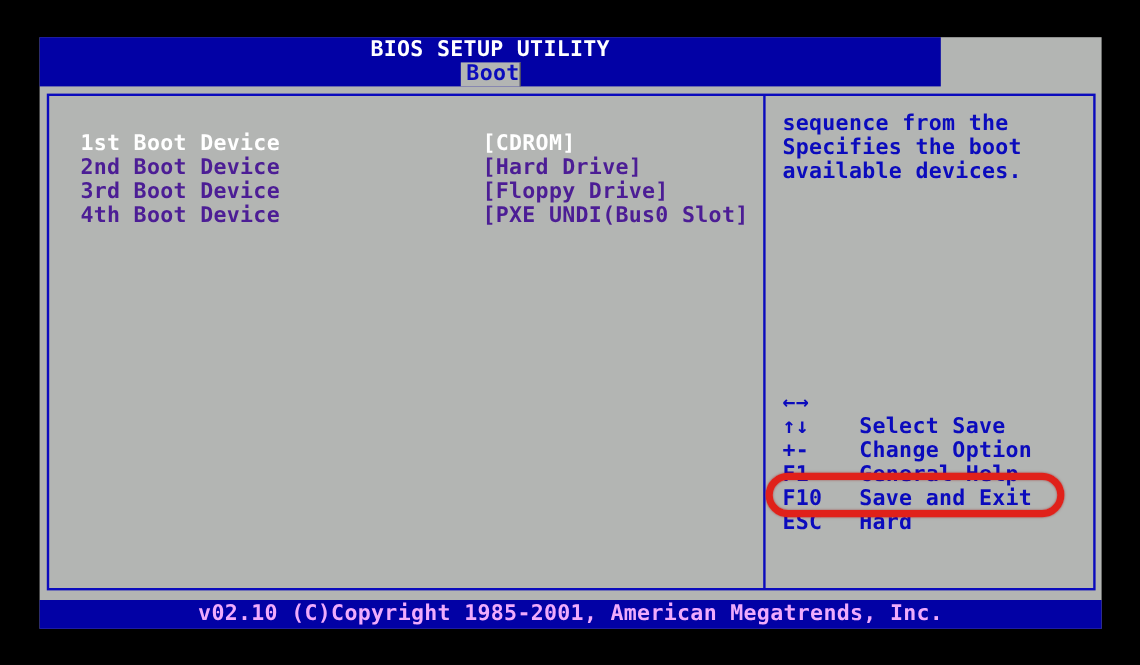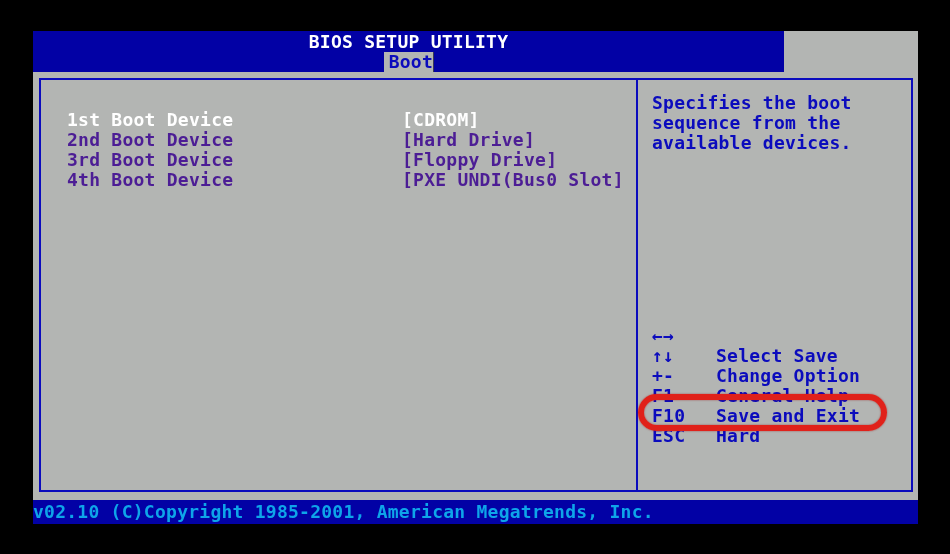--- a/index.html
+++ b/index.html
@@ -110,23 +110,24 @@
   .legend-row .key   { position: absolute; left: 14px; top: 0; }
   .legend-row .action{ position: absolute; left: 78px; top: 0; }
   
   .footer {
     position: absolute;
     left: 0;
     top: 469px;
     width: 885px;
     height: 24px;
     background: #0201a5;
-    color: #0ea5e9;
+    color: #f0abfc;
     font-size: 18px;
     line-height: 24px;
+    text-align: center;
   }
   
   .red-annotation {
     position: absolute;
     left: 638px;
     top: 394px;
     width: 249px;
     height: 37px;
     border: 6px solid #e0211a;
     border-radius: 19px;
@@ -162,22 +163,22 @@
           <span class="opt-value">[Floppy Drive]</span>
         </div>
         <div class="opt-row">
           <span class="opt-label">4th Boot Device</span>
           <span class="opt-value">[PXE UNDI(Bus0 Slot]</span>
         </div>
       </div>
 
       <div class="right-panel">
         <div class="help-text">
+          <div>sequence from the</div>
           <div>Specifies the boot</div>
-          <div>sequence from the</div>
           <div>available devices.</div>
         </div>
 
         <div class="key-legend">
           <div class="legend-row">
             <span class="key">←→</span>
           </div>
           <div class="legend-row">
             <span class="key">↑↓</span>
             <span class="action">Select Save</span>

